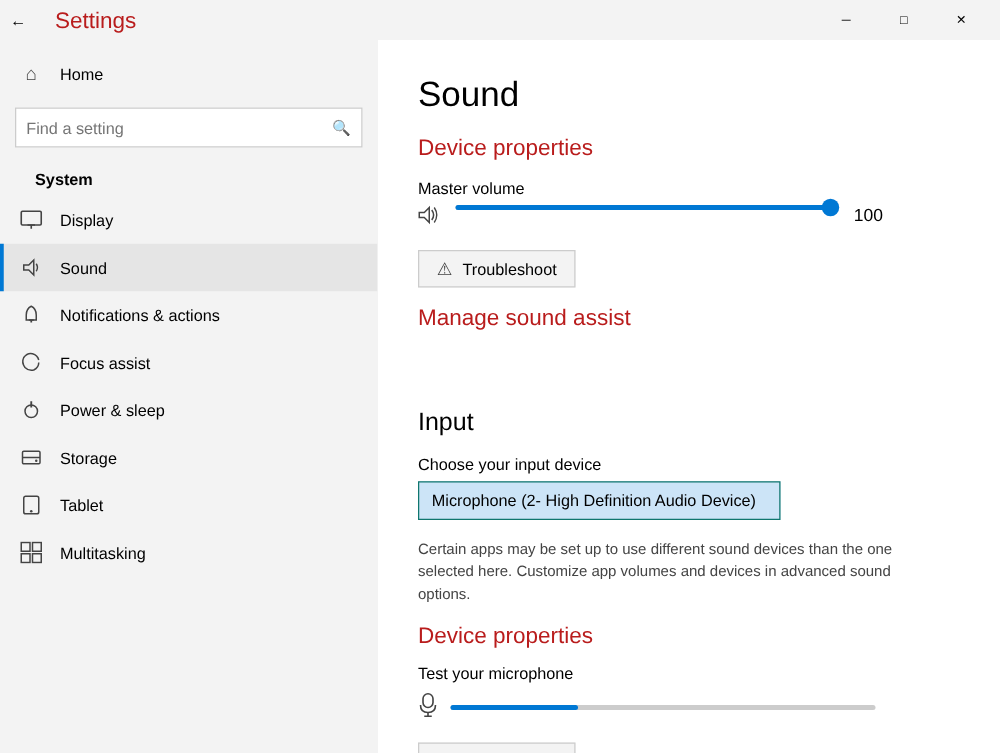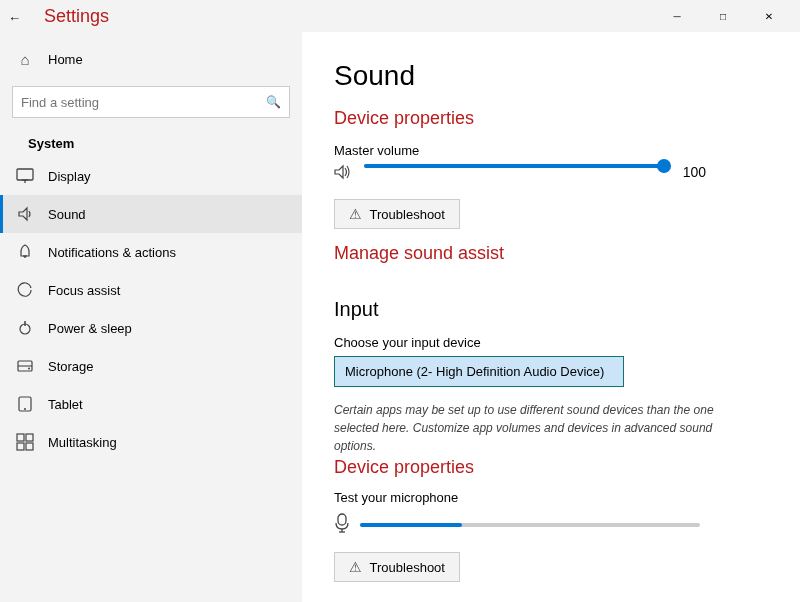--- a/index.html
+++ b/index.html
@@ -212,40 +212,40 @@
       color: #444;
     }
 
     .divider-space { height: 20px; }
 
     .section-heading {
       font-size: 20px;
       font-weight: 400;
       color: #000;
       margin-bottom: 14px;
+      margin-top: 28px;
     }
 
     .input-device-select {
       width: 290px;
       padding: 7px 10px;
       background: #cce4f7;
       border: 1px solid #0f766e;
       font-size: 13px;
       color: #000;
       cursor: pointer;
       margin-bottom: 14px;
     }
 
     .info-text {
       font-size: 12px;
       color: #444;
       max-width: 420px;
       line-height: 1.5;
-      margin-bottom: 2px;
-      font-style: italic;
+      margin-bottom: 14px;
     }
 
     .test-mic-label {
       font-size: 13px;
       color: #000;
       margin-bottom: 8px;
     }
 
     .mic-slider-row {
       display: flex;

